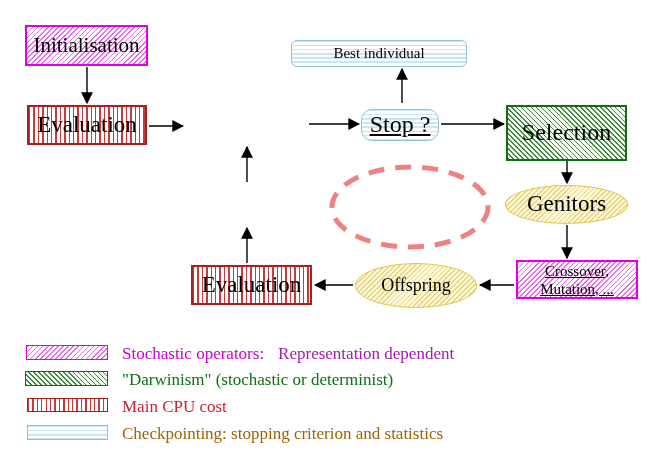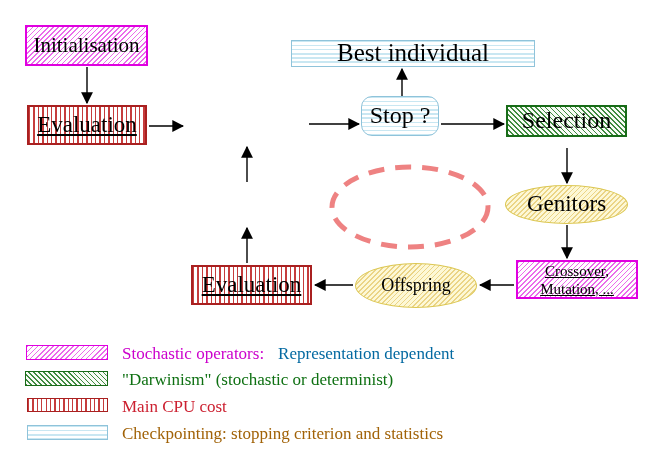--- a/index.html
+++ b/index.html
@@ -6,21 +6,21 @@
   #canvas{
     position:relative;width:662px;height:471px;background:#ffffff;overflow:hidden;
     font-family:"Liberation Serif","DejaVu Serif",serif;color:#000;
   }
   .node{position:absolute;display:flex;align-items:center;justify-content:center;
         text-align:center;box-sizing:border-box;line-height:1.05;}
   
   .hatch-magenta{border:2px solid #e000e0;
     background:repeating-linear-gradient(135deg,#ea6cea 0 1.2px,rgba(0,0,0,0) 1.2px 3.6px) #fff;}
   .stripe-red{border:2px solid #a92020;
-    background:repeating-linear-gradient(90deg,#c63c3c 0 1.3px,rgba(0,0,0,0) 1.3px 4.4px) #fff;text-decoration:underline;}
+    background:repeating-linear-gradient(90deg,#c63c3c 0 1.3px,rgba(0,0,0,0) 1.3px 4.4px) #fff;}
   .hatch-green{border:2px solid #176b17;
     background:repeating-linear-gradient(45deg,#3f8b3f 0 1.1px,rgba(0,0,0,0) 1.1px 3.5px) #f8fbf6;}
   .stripe-cyan{border:1.5px solid #8fc3da;
     background:repeating-linear-gradient(180deg,#c9e7f2 0 1.3px,rgba(0,0,0,0) 1.3px 4.1px) #fff;}
   .ellipse-yellow{border:1.5px solid #dcc753;border-radius:50%;
     background:repeating-linear-gradient(135deg,#ebd486 0 1.2px,rgba(0,0,0,0) 1.2px 3.5px) #fdf8d6;}
   .swatch{position:absolute;box-sizing:border-box;}
   .swatch.hatch-magenta,.swatch.hatch-green{border-width:1.5px;}
   .legend-text{position:absolute;left:122px;font-size:17px;white-space:nowrap;line-height:20px;}
   #arrows{position:absolute;left:0;top:0;pointer-events:none;}
@@ -49,42 +49,42 @@
     <line x1="353" y1="285" x2="315" y2="285" stroke="#000" stroke-width="1.4" marker-end="url(#ah)"></line>
     <line x1="247" y1="263" x2="247" y2="228" stroke="#000" stroke-width="1.4" marker-end="url(#ah)"></line>
     <line x1="247" y1="182" x2="247" y2="147" stroke="#000" stroke-width="1.4" marker-end="url(#ah)"></line>
   </svg>
 
   <div class="node hatch-magenta" style="left:25px;top:25px;width:123px;height:41px;font-size:21px;">Initialisation</div>
 
   <div class="node stripe-red" style="left:27px;top:105px;width:120px;height:40px;font-size:23px;">Evaluation</div>
 
 
-  <div class="node stripe-cyan" style="left:361px;top:96px;width:78px;height:40px;font-size:24px;border-radius:11px;">Stop ?</div>
+  <div class="node stripe-cyan" style="left:361px;top:109px;width:78px;height:32px;font-size:24px;border-radius:11px;text-decoration:underline;">Stop ?</div>
 
-  <div class="node stripe-cyan" style="left:291px;top:40px;width:244px;height:27px;font-size:25px;">Best individual</div>
+  <div class="node stripe-cyan" style="left:291px;top:40px;width:176px;height:27px;font-size:15px;border-radius:6px;">Best individual</div>
 
-  <div class="node hatch-green" style="left:506px;top:105px;width:121px;height:32px;font-size:24px;">Selection</div>
+  <div class="node hatch-green" style="left:506px;top:105px;width:121px;height:56px;font-size:24px;">Selection</div>
 
   <div class="node ellipse-yellow" style="left:505px;top:185px;width:123px;height:39px;font-size:23px;">Genitors</div>
 
   <div class="node hatch-magenta" style="left:516px;top:260px;width:122px;height:39px;font-size:15px;flex-direction:column;line-height:1.2;text-decoration:underline;">
     <span>Crossover,</span>
     <span>Mutation, ...</span>
   </div>
 
   <div class="node ellipse-yellow" style="left:355px;top:263px;width:122px;height:45px;font-size:18px;">Offspring</div>
 
   <div class="node stripe-red" style="left:191px;top:265px;width:121px;height:40px;font-size:23px;">Evaluation</div>
 
 
 
   <div class="swatch hatch-magenta" style="left:26px;top:345px;width:82px;height:15px;"></div>
   <div class="legend-text" style="top:344px;">
-    <span style="color:#cc00cc;">Stochastic operators:</span><span style="color:#0369a1;margin-left:14px;">Representation dependent</span>
+    <span style="color:#cc00cc;">Stochastic operators:</span><span style="color:#a21caf;margin-left:14px;">Representation dependent</span>
   </div>
 
   <div class="swatch hatch-green" style="left:25px;top:371px;width:83px;height:15px;"></div>
   <div class="legend-text" style="top:370px;color:#0e7012;">"Darwinism" (stochastic or determinist)</div>
 
   <div class="swatch stripe-red" style="left:27px;top:398px;width:81px;height:14px;border-width:1.5px;"></div>
   <div class="legend-text" style="top:397px;color:#cc2030;">Main CPU cost</div>
 
   <div class="swatch stripe-cyan" style="left:27px;top:425px;width:81px;height:15px;"></div>
   <div class="legend-text" style="top:424px;color:#a16207;">Checkpointing: stopping criterion and statistics</div>

